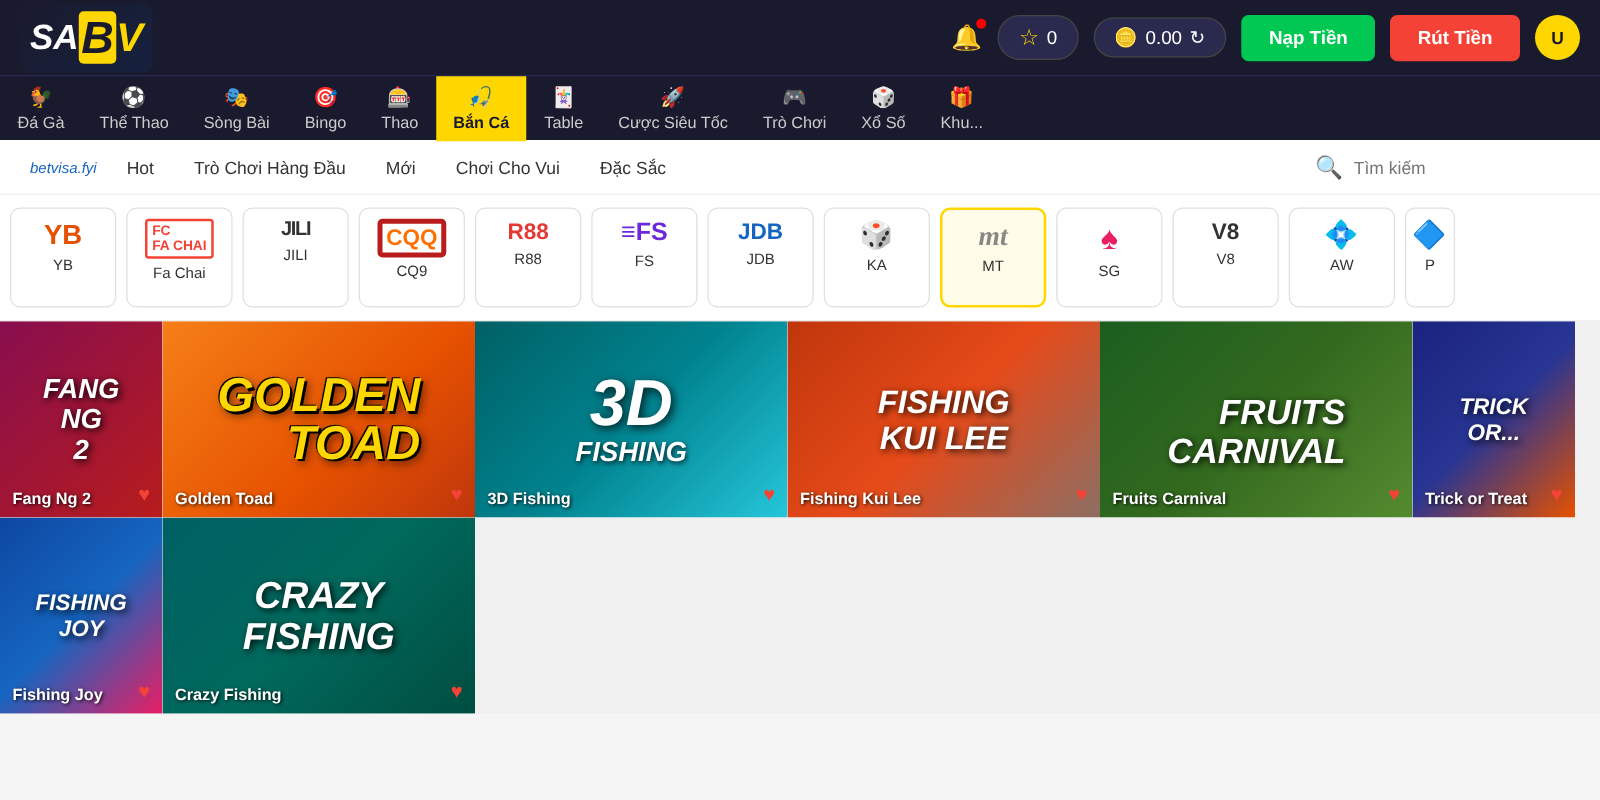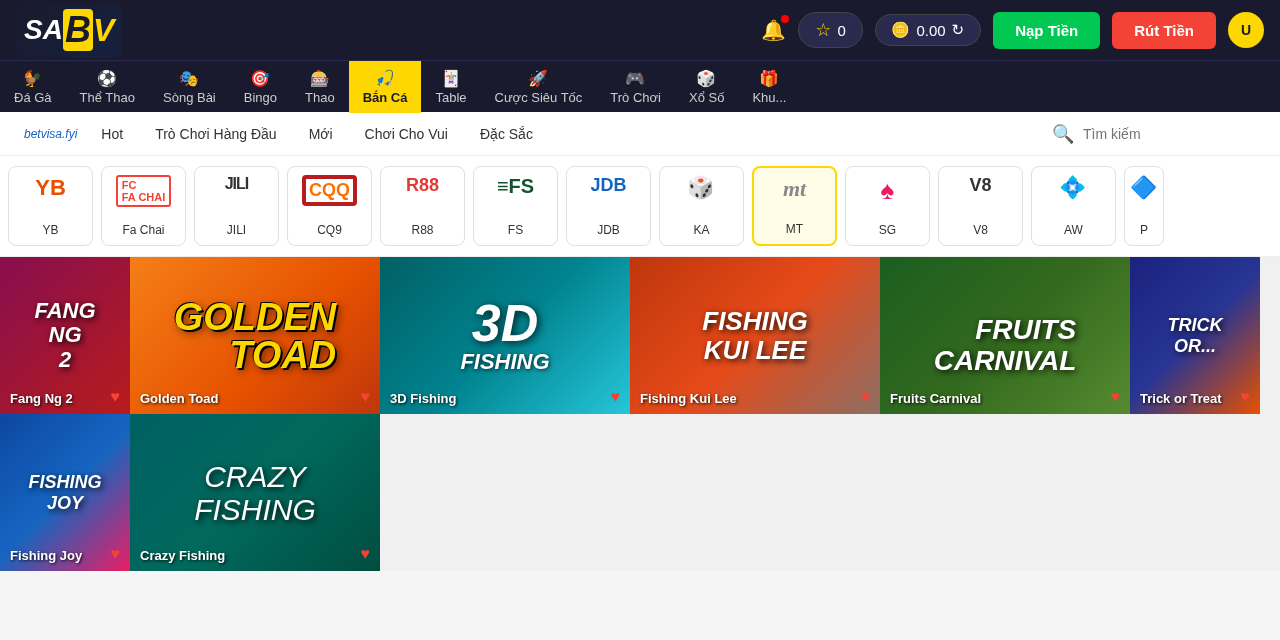--- a/index.html
+++ b/index.html
@@ -193,41 +193,41 @@
       align-items: center;
       padding: 10px 8px;
       gap: 8px;
       overflow-x: auto;
       border-bottom: 1px solid #eee;
     }
     .provider-item {
       display: flex;
       flex-direction: column;
       align-items: center;
-      justify-content: space-between;
+      justify-content: flex-start;
       min-width: 85px;
       height: 80px;
       border: 1px solid #e0e0e0;
       border-radius: 8px;
       cursor: pointer;
       padding: 8px;
       gap: 4px;
       background: white;
       font-size: 12px;
       color: #333;
     }
     .provider-item.active {
       border: 2px solid #ffd700;
       background: #fffde7;
     }
     .yb-logo { color: #e65100; font-size: 22px; font-weight: 900; }
     .jili-logo { color: #333; font-size: 16px; font-weight: 900; letter-spacing: -1px; }
     .cq9-logo { color: #ff6f00; font-size: 18px; font-weight: 900; border: 4px solid #b91c1c; padding: 1px 3px; border-radius: 4px; }
     .r88-logo { color: #e53935; font-size: 18px; font-weight: 900; }
-    .fs-logo { color: #14532d; font-size: 20px; font-weight: 900; }
+    .fs-logo { color: #6d28d9; font-size: 20px; font-weight: 900; }
     .jdb-logo { color: #1565c0; font-size: 18px; font-weight: 900; }
     .mt-logo { color: #666; font-size: 20px; font-weight: bold; }
     .v8-logo { color: #333; font-size: 18px; font-weight: 900; }
 
     
     .game-grid {
       display: flex;
       flex-wrap: wrap;
       gap: 0;
       background: #f0f0f0;
@@ -503,19 +503,19 @@
         <div style="font-size:18px;font-weight:900;font-style:italic;color:#fff;text-shadow:2px 2px 6px rgba(0,0,0,0.9);">FISHING<br>JOY</div>
       </div>
     </div>
     <div class="game-label">Fishing Joy</div>
     <div class="heart-icon">♥</div>
   </div>
 
   <div class="game-card">
     <div class="game-bg game-crazy" style="font-size:0;">
       <div style="text-align:center;">
-        <div style="font-size:30px;font-weight:400;font-style:italic;color:#fff;text-shadow:2px 2px 6px rgba(0,0,0,0.9);line-height:1.1;">CRAZY<br>FISHING</div>
+        <div style="font-size:30px;font-weight:700;font-style:italic;color:#fff;text-shadow:2px 2px 6px rgba(0,0,0,0.9);line-height:1.1;">CRAZY<br>FISHING</div>
       </div>
     </div>
     <div class="game-label">Crazy Fishing</div>
     <div class="heart-icon">♥</div>
   </div>
 </div>
 
 </body></html>

